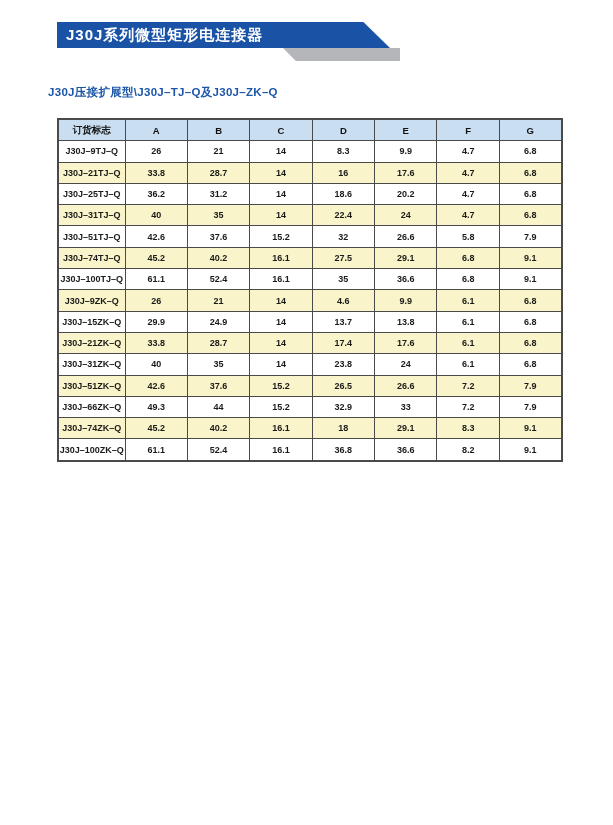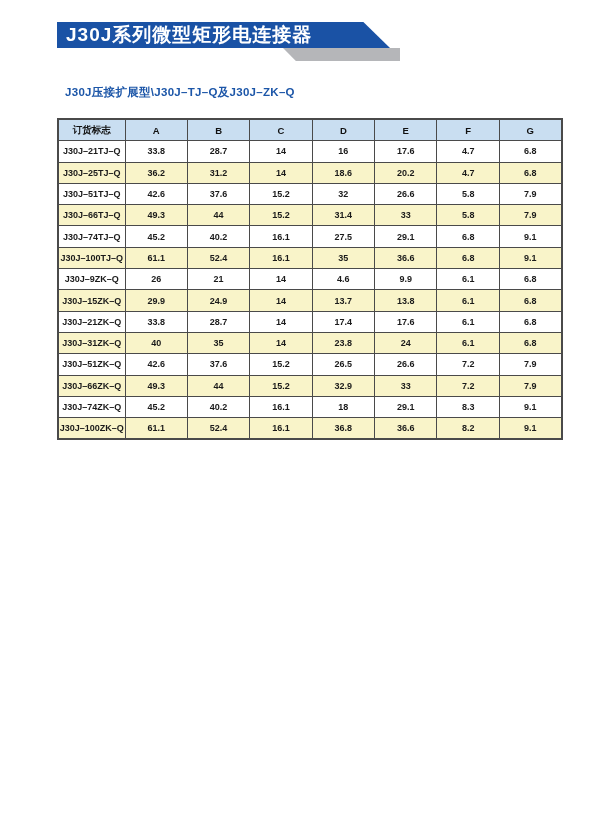--- a/index.html
+++ b/index.html
@@ -5,30 +5,30 @@
   html,body{margin:0;padding:0;}
   body{
     width:613px;height:825px;position:relative;background:#ffffff;
     font-family:"Liberation Sans","DejaVu Sans",sans-serif;
     color:#1a1a1a;overflow:hidden;
   }
   .banner-blue{
     position:absolute;left:57px;top:22px;width:333px;height:26px;
     background:var(--banner-blue,#1a52a5);
     clip-path:polygon(0 0,92% 0,100% 100%,0 100%);
-    color:#ffffff;font-size:19px;font-weight:bold;line-height:26px;
+    color:#ffffff;font-size:15px;font-weight:bold;line-height:26px;
     padding-left:9px;box-sizing:border-box;letter-spacing:1px;white-space:nowrap;
   }
   .banner-gray{
     position:absolute;left:283px;top:48px;width:117px;height:13px;
     background:var(--ribbon-gray,#b5b6b9);
     clip-path:polygon(0 0,100% 0,100% 100%,11% 100%);
   }
   .subtitle{
-    position:absolute;left:65px;top:85px;
+    position:absolute;left:48px;top:85px;
     color:var(--subtitle-blue,#1c56a8);
     font-size:11.5px;font-weight:bold;letter-spacing:.3px;white-space:nowrap;
   }
   table.dim{
     position:absolute;left:57px;top:118px;width:504px;
     border-collapse:collapse;table-layout:fixed;
     border:2px solid var(--table-border,#3f3f3f);
   }
   table.dim th,table.dim td{
     border:1px solid var(--table-border,#4a4a4a);
@@ -72,60 +72,70 @@
         <th>B</th>
         <th>C</th>
         <th>D</th>
         <th>E</th>
         <th>F</th>
         <th>G</th>
       </tr>
   </thead>
   <tbody>
       <tr>
+        <td>J30J–9TJ–Q</td>
+        <td>26</td>
+        <td>21</td>
+        <td>14</td>
+        <td>8.3</td>
+        <td>9.9</td>
+        <td>4.7</td>
+        <td>6.8</td>
+      </tr>
+      <tr>
         <td>J30J–21TJ–Q</td>
         <td>33.8</td>
         <td>28.7</td>
         <td>14</td>
         <td>16</td>
         <td>17.6</td>
         <td>4.7</td>
         <td>6.8</td>
       </tr>
       <tr>
         <td>J30J–25TJ–Q</td>
         <td>36.2</td>
         <td>31.2</td>
         <td>14</td>
         <td>18.6</td>
         <td>20.2</td>
+        <td>4.7</td>
+        <td>6.8</td>
+      </tr>
+      <tr>
+        <td>J30J–31TJ–Q</td>
+        <td>40</td>
+        <td>35</td>
+        <td>14</td>
+        <td>22.4</td>
+        <td>24</td>
         <td>4.7</td>
         <td>6.8</td>
       </tr>
       <tr>
         <td>J30J–51TJ–Q</td>
         <td>42.6</td>
         <td>37.6</td>
         <td>15.2</td>
         <td>32</td>
         <td>26.6</td>
         <td>5.8</td>
         <td>7.9</td>
       </tr>
       <tr>
-        <td>J30J–66TJ–Q</td>
-        <td>49.3</td>
-        <td>44</td>
-        <td>15.2</td>
-        <td>31.4</td>
-        <td>33</td>
-        <td>5.8</td>
-        <td>7.9</td>
-      </tr>
-      <tr>
         <td>J30J–74TJ–Q</td>
         <td>45.2</td>
         <td>40.2</td>
         <td>16.1</td>
         <td>27.5</td>
         <td>29.1</td>
         <td>6.8</td>
         <td>9.1</td>
       </tr>
       <tr>

